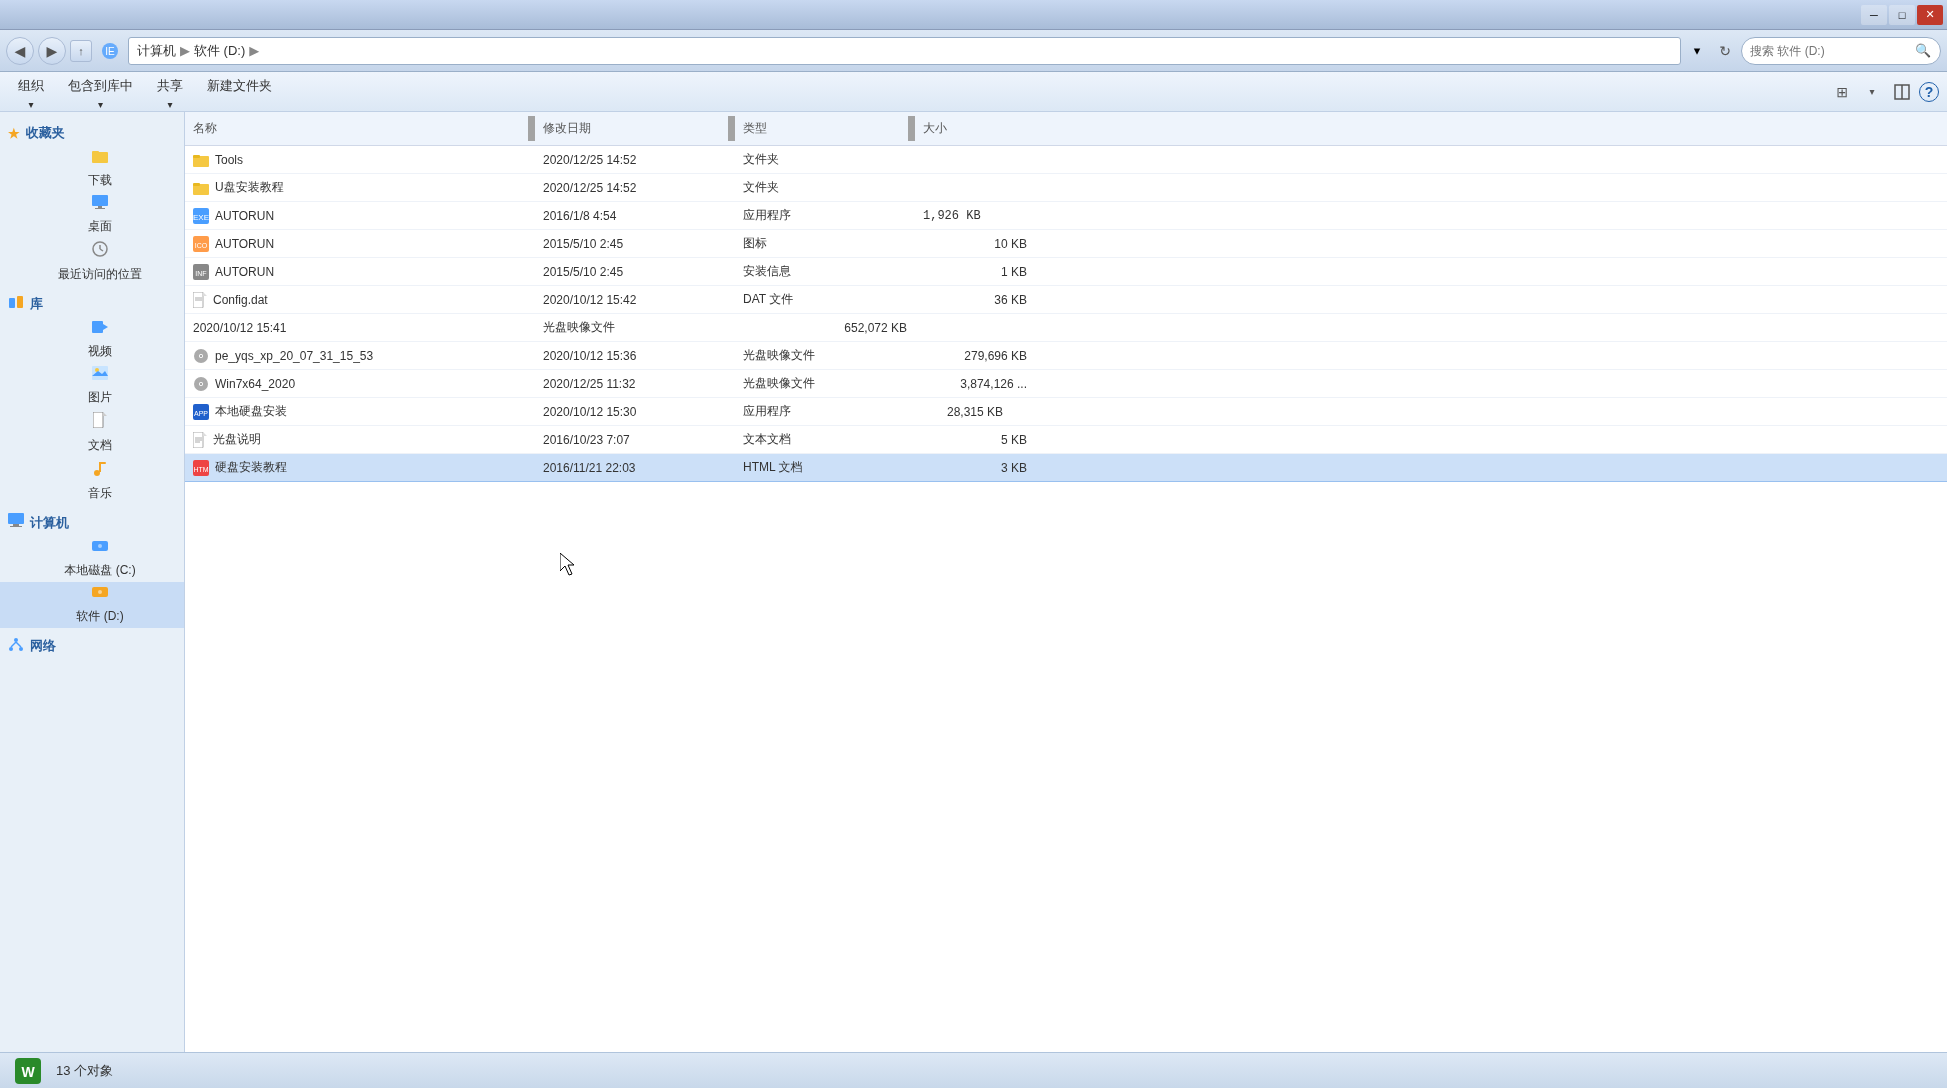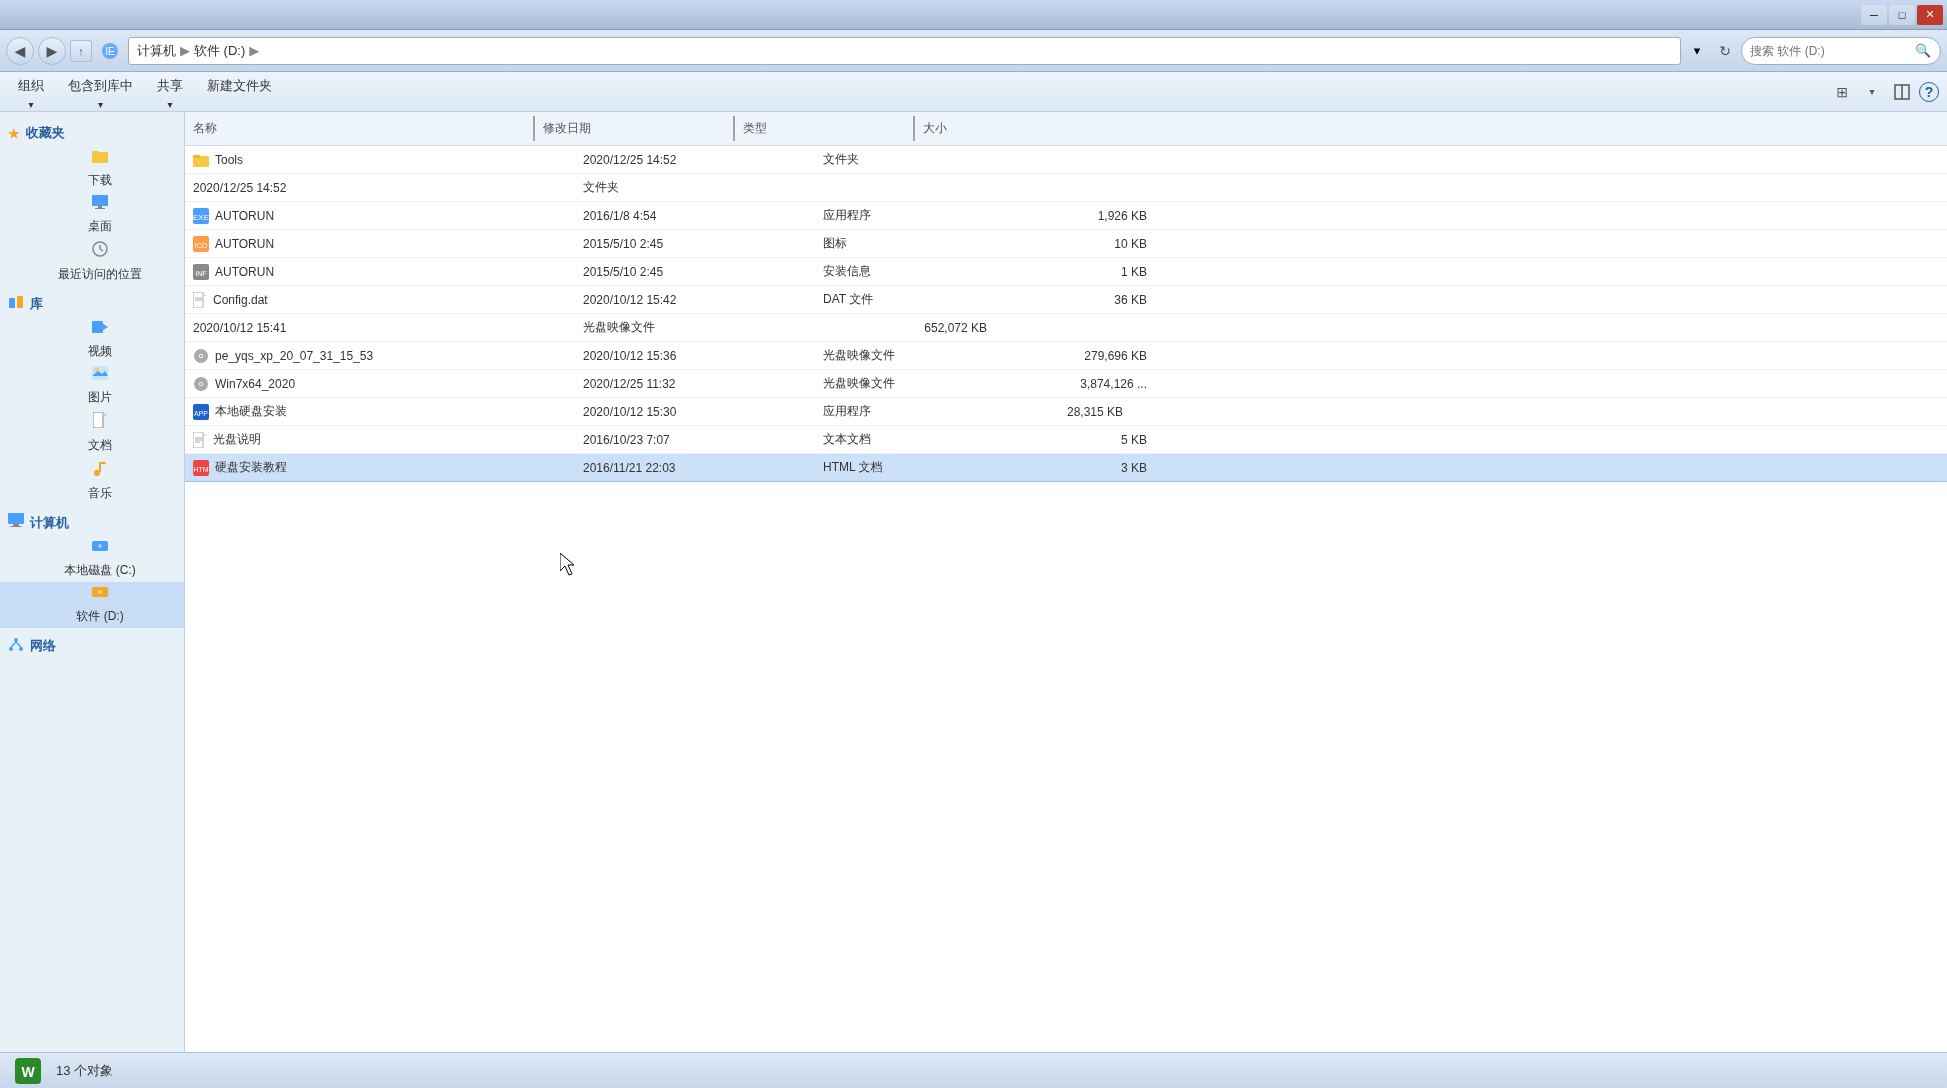--- a/index.html
+++ b/index.html
@@ -199,30 +199,29 @@
       padding: 4px 0;
       border-bottom: 1px solid #d0d8e8;
       background: #eef4fc;
       position: sticky;
       top: 0;
     }
     .file-list-header-cell {
       padding: 4px 8px;
       font-size: 12px;
       color: #555;
-      border-right: 2px solid #a3a3a3;
+      border-right: 7px solid #a3a3a3;
       cursor: pointer;
     }
     .file-list-header-cell:last-child { border-right: none; }
     .file-row {
       display: grid;
       grid-template-columns: 350px 200px 180px 120px;
       border-bottom: 1px solid #eef2f8;
       cursor: pointer;
-      gap: 40px;
     }
     .file-row.selected { background: #cce0f8; border-bottom: 1px solid #99c0ef; }
     .file-cell {
       padding: 5px 8px;
       font-size: 12px;
       color: #333;
       display: flex;
       align-items: center;
       gap: 6px;
       white-space: nowrap;
@@ -474,20 +473,29 @@
     </div>
     <div class="file-cell">
       <span>文件夹</span>
     </div>
     <div class="file-cell" style="justify-content:flex-end;">
       <span></span>
     </div>
   </div>
         <div class="file-row">
     <div class="file-cell">
+      <span style="display:inline-flex;align-items:center;">
+              <svg width="16" height="14" viewBox="0 0 16 14">
+                <rect x="0" y="3" width="16" height="11" rx="1" fill="#f5c842"></rect>
+                <rect x="0" y="2" width="7" height="3" rx="1" fill="#e8b820"></rect>
+              </svg>
+            </span>
+      <span>U盘安装教程</span>
+    </div>
+    <div class="file-cell">
       <span>2020/12/25 14:52</span>
     </div>
     <div class="file-cell">
       <span>文件夹</span>
     </div>
     <div class="file-cell" style="justify-content:flex-end;">
       <span></span>
     </div>
   </div>
         <div class="file-row">
@@ -499,21 +507,21 @@
               </svg>
             </span>
       <span>AUTORUN</span>
     </div>
     <div class="file-cell">
       <span>2016/1/8 4:54</span>
     </div>
     <div class="file-cell">
       <span>应用程序</span>
     </div>
-    <div class="file-cell" style="justify-content:flex-end;">
+    <div class="file-cell" style="justify-content:flex-start;font-family:Liberation Mono, monospace;">
       <span>1,926 KB</span>
     </div>
   </div>
         <div class="file-row">
     <div class="file-cell">
       <span style="display:inline-flex;align-items:center;">
               <svg width="16" height="16" viewBox="0 0 16 16">
                 <rect x="0" y="0" width="16" height="16" rx="2" fill="#ff9c4a"></rect>
                 <text x="8" y="12" text-anchor="middle" font-size="7" fill="white">ICO</text>
               </svg>

